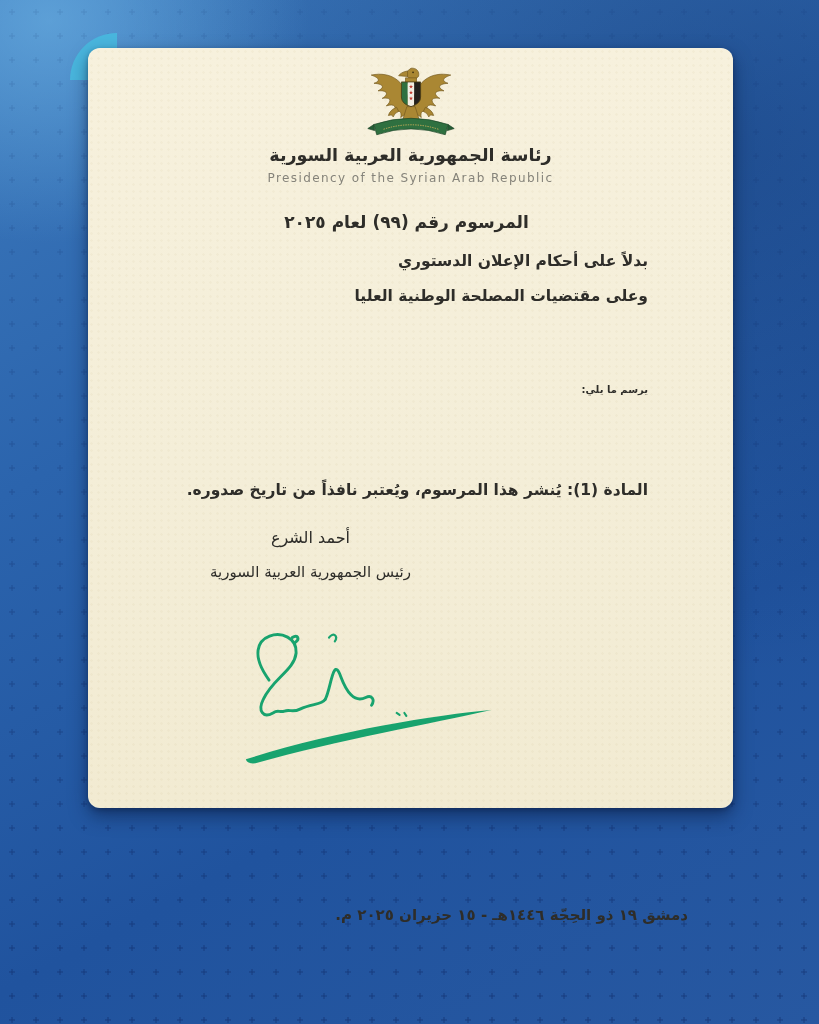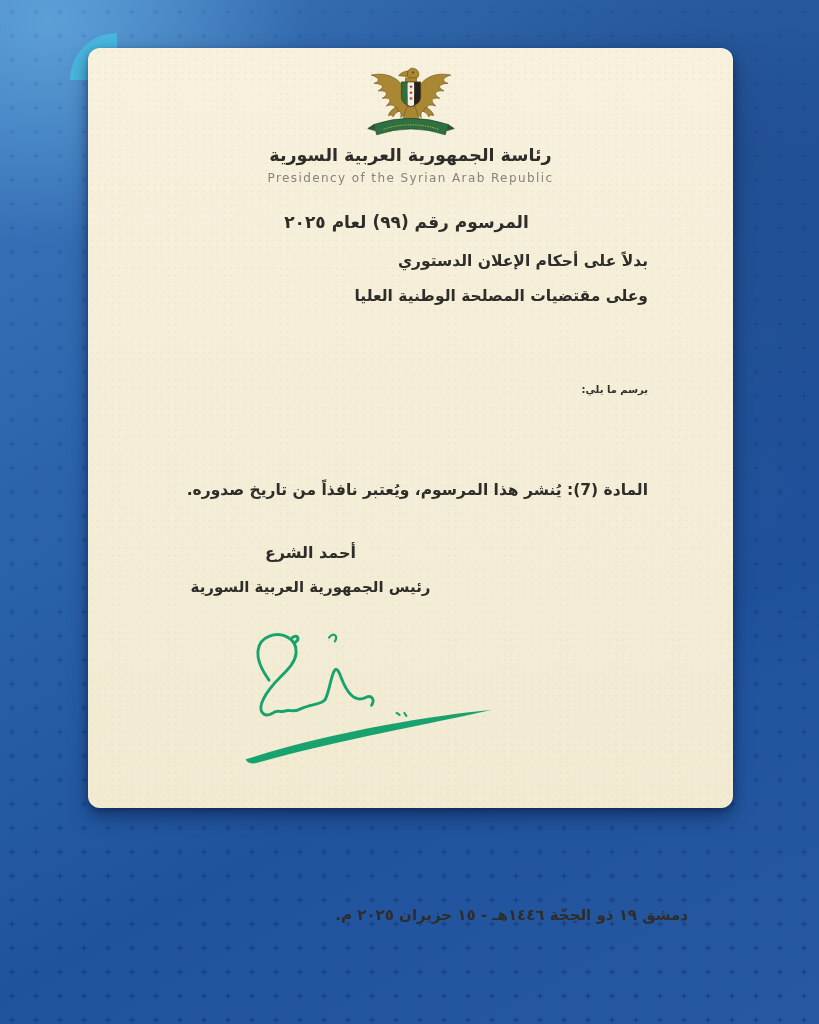--- a/index.html
+++ b/index.html
@@ -43,21 +43,21 @@
     font-size:17.5px;font-weight:700;line-height:26px;}
   .hdr-en{position:absolute;top:122px;left:0;right:0;text-align:center;
     font-size:12px;letter-spacing:1.4px;line-height:16px;color:var(--header_en_gray,#85837a);font-weight:500;}
   .decree-title{position:absolute;top:160px;left:0;right:8px;text-align:center;
     font-size:17px;font-weight:700;line-height:28px;}
   .ar-block{position:absolute;right:85px;left:60px;text-align:right;font-weight:700;}
   .preamble{top:196px;font-size:15.5px;line-height:35px;}
   .enactment{top:324px;font-size:10px;line-height:35px;}
   .article-1{top:352px;font-size:15.5px;line-height:36px;}
   .article-2{top:424px;font-size:15.5px;line-height:36px;}
-  .sig-block{position:absolute;left:55px;width:335px;top:488px;text-align:center;line-height:34px;font-weight:700;}
+  .sig-block{position:absolute;left:55px;width:335px;top:473px;text-align:center;line-height:34px;font-weight:400;}
   .sig-name{font-size:16px;}
   .sig-title{font-size:15px;}
   .signature{position:absolute;left:125px;top:572px;width:290px;height:155px;}
   .date-line{position:absolute;right:45px;top:850px;
     font-size:15px;font-weight:700;line-height:34px;}
 </style>
 </head>
 <body>
 
 <div class="pattern"></div>
@@ -106,21 +106,21 @@
 
     <div class="ar-block preamble">
       <div>بدلاً على أحكام الإعلان الدستوري</div>
       <div>وعلى مقتضيات المصلحة الوطنية العليا</div>
     </div>
 
     <div class="ar-block enactment">يرسم ما يلي:</div>
 
 
     <div class="ar-block article-2">
-      <div>المادة (7): يُنشر هذا المرسوم، ويُعتبر نافذاً من تاريخ صدوره.</div>
+      <div>المادة (1): يُنشر هذا المرسوم، ويُعتبر نافذاً من تاريخ صدوره.</div>
     </div>
 
     <div class="sig-block">
       <div class="sig-name">أحمد الشرع</div>
       <div class="sig-title">رئيس الجمهورية العربية السورية</div>
     </div>
 
     <div class="signature">
       <svg width="290" height="155" viewBox="0 0 300 160" aria-hidden="true">
         <g fill="none" stroke="#18a36e" stroke-width="3" stroke-linecap="round">

